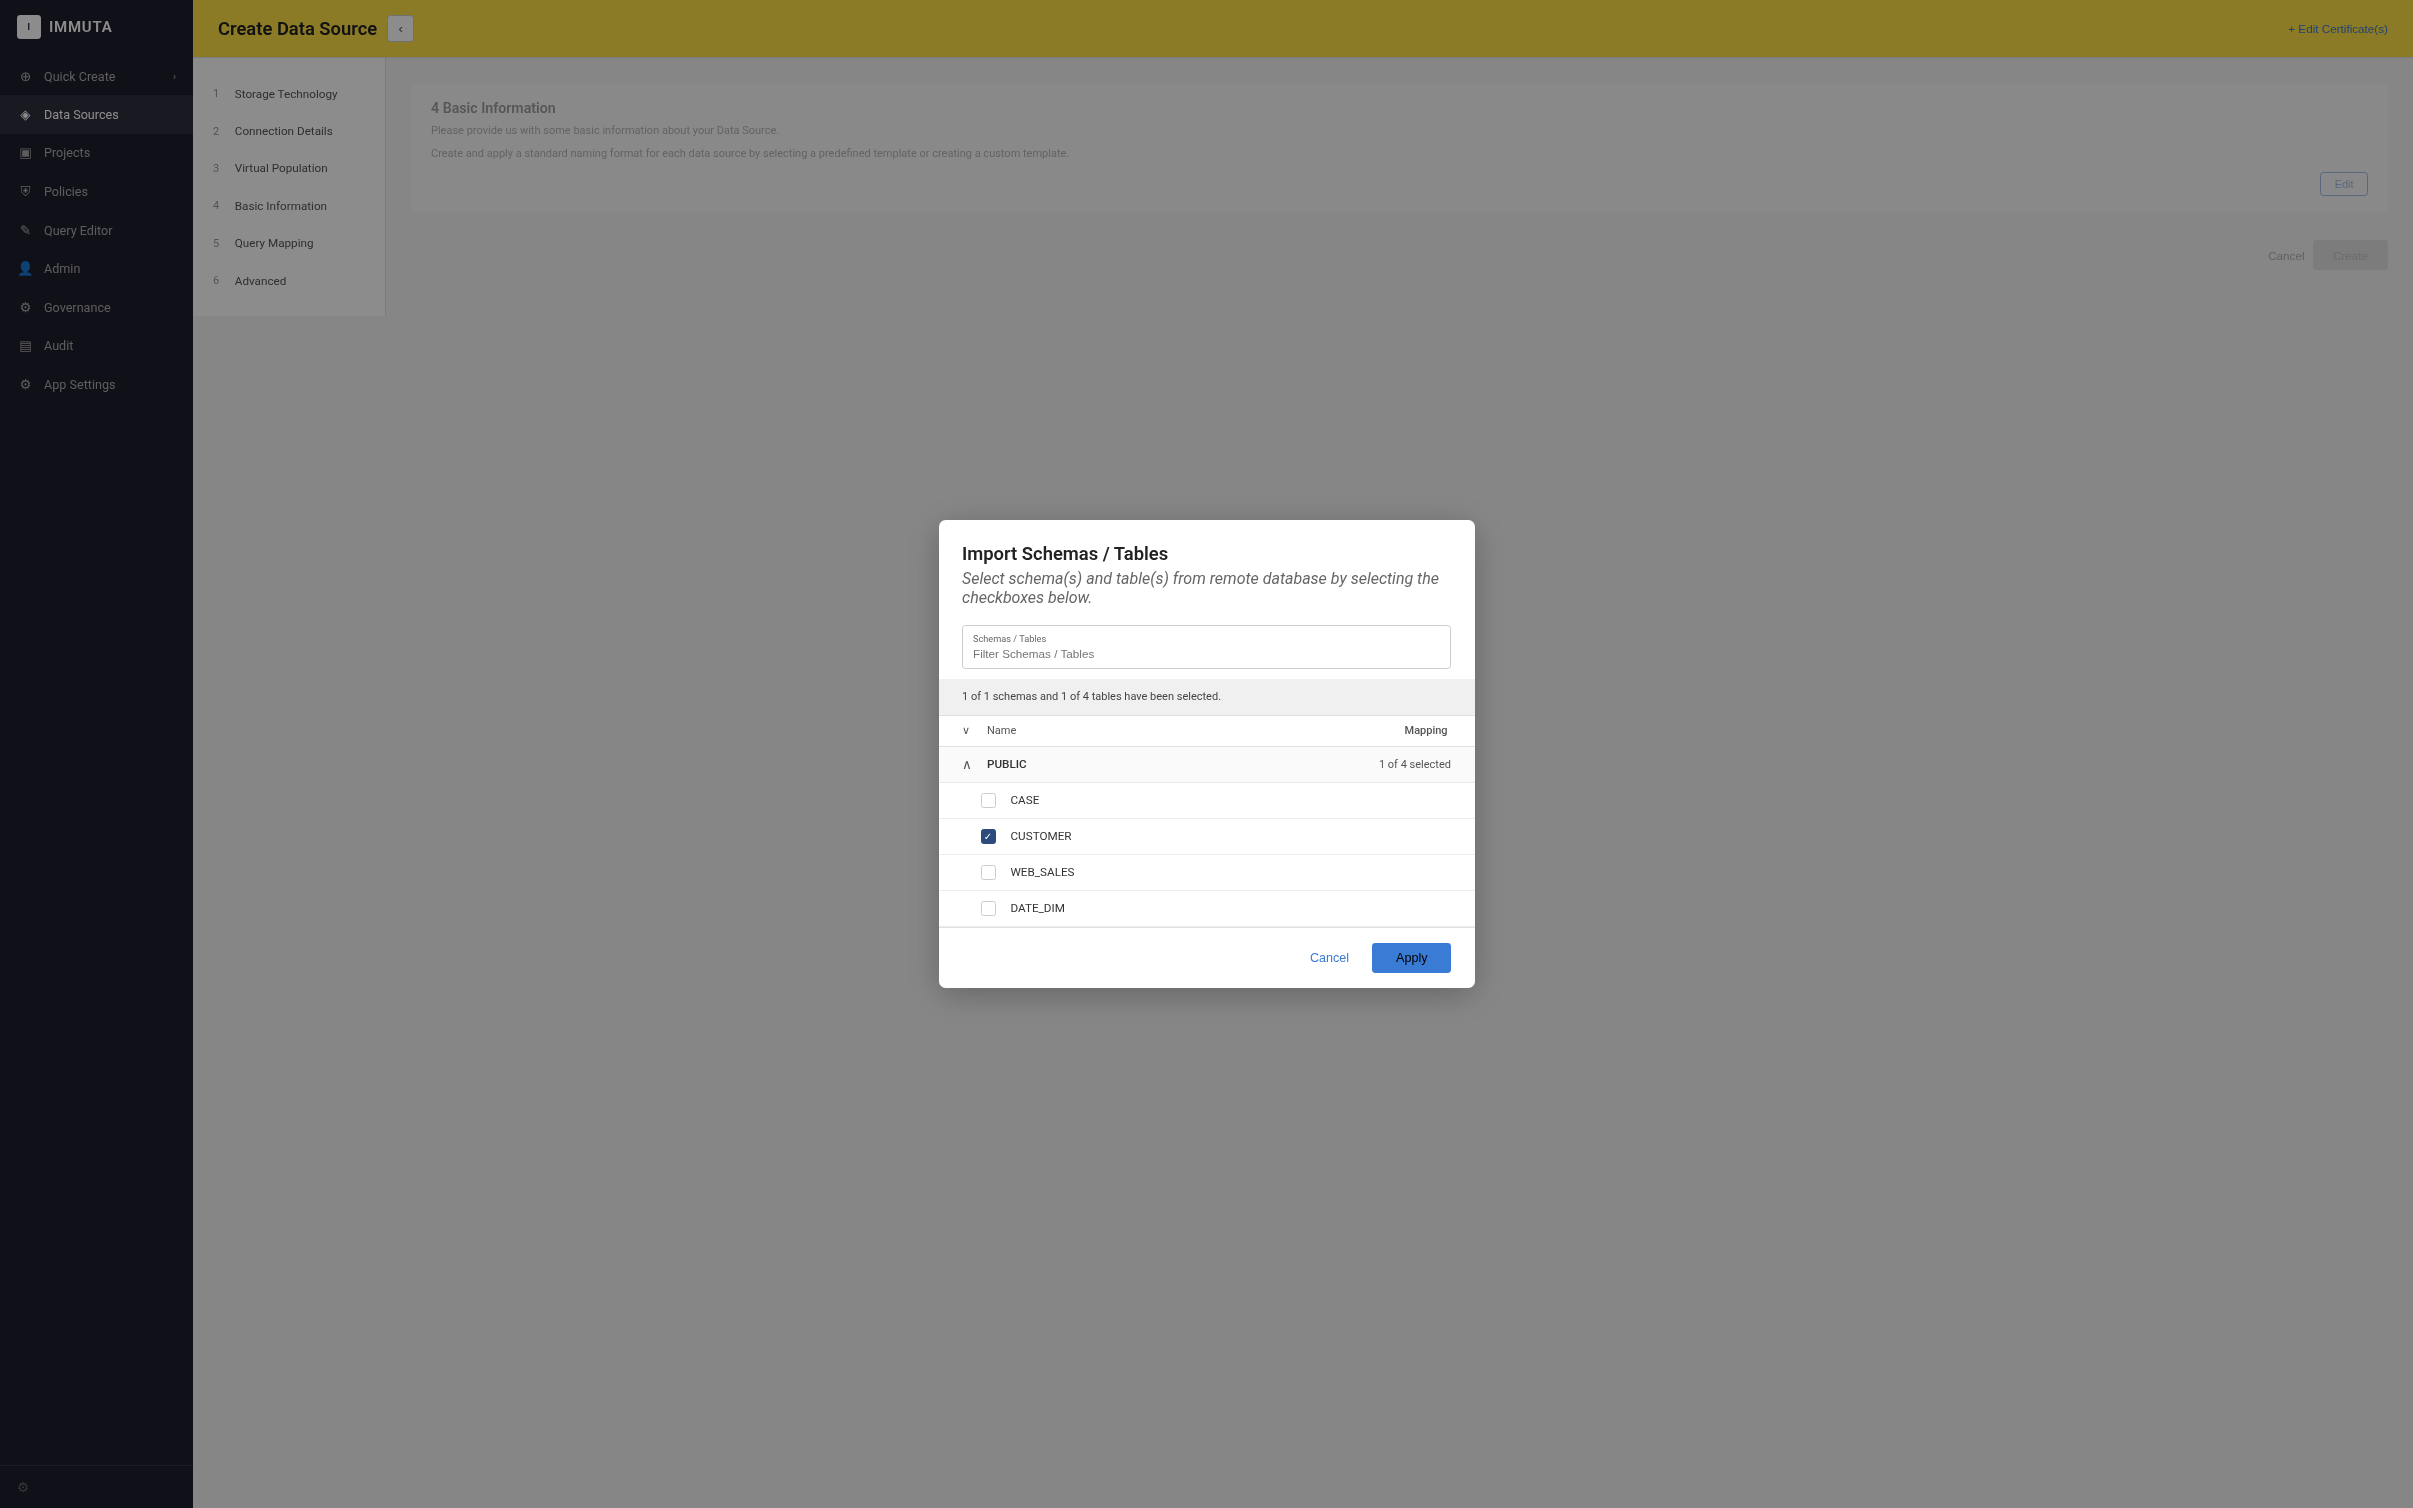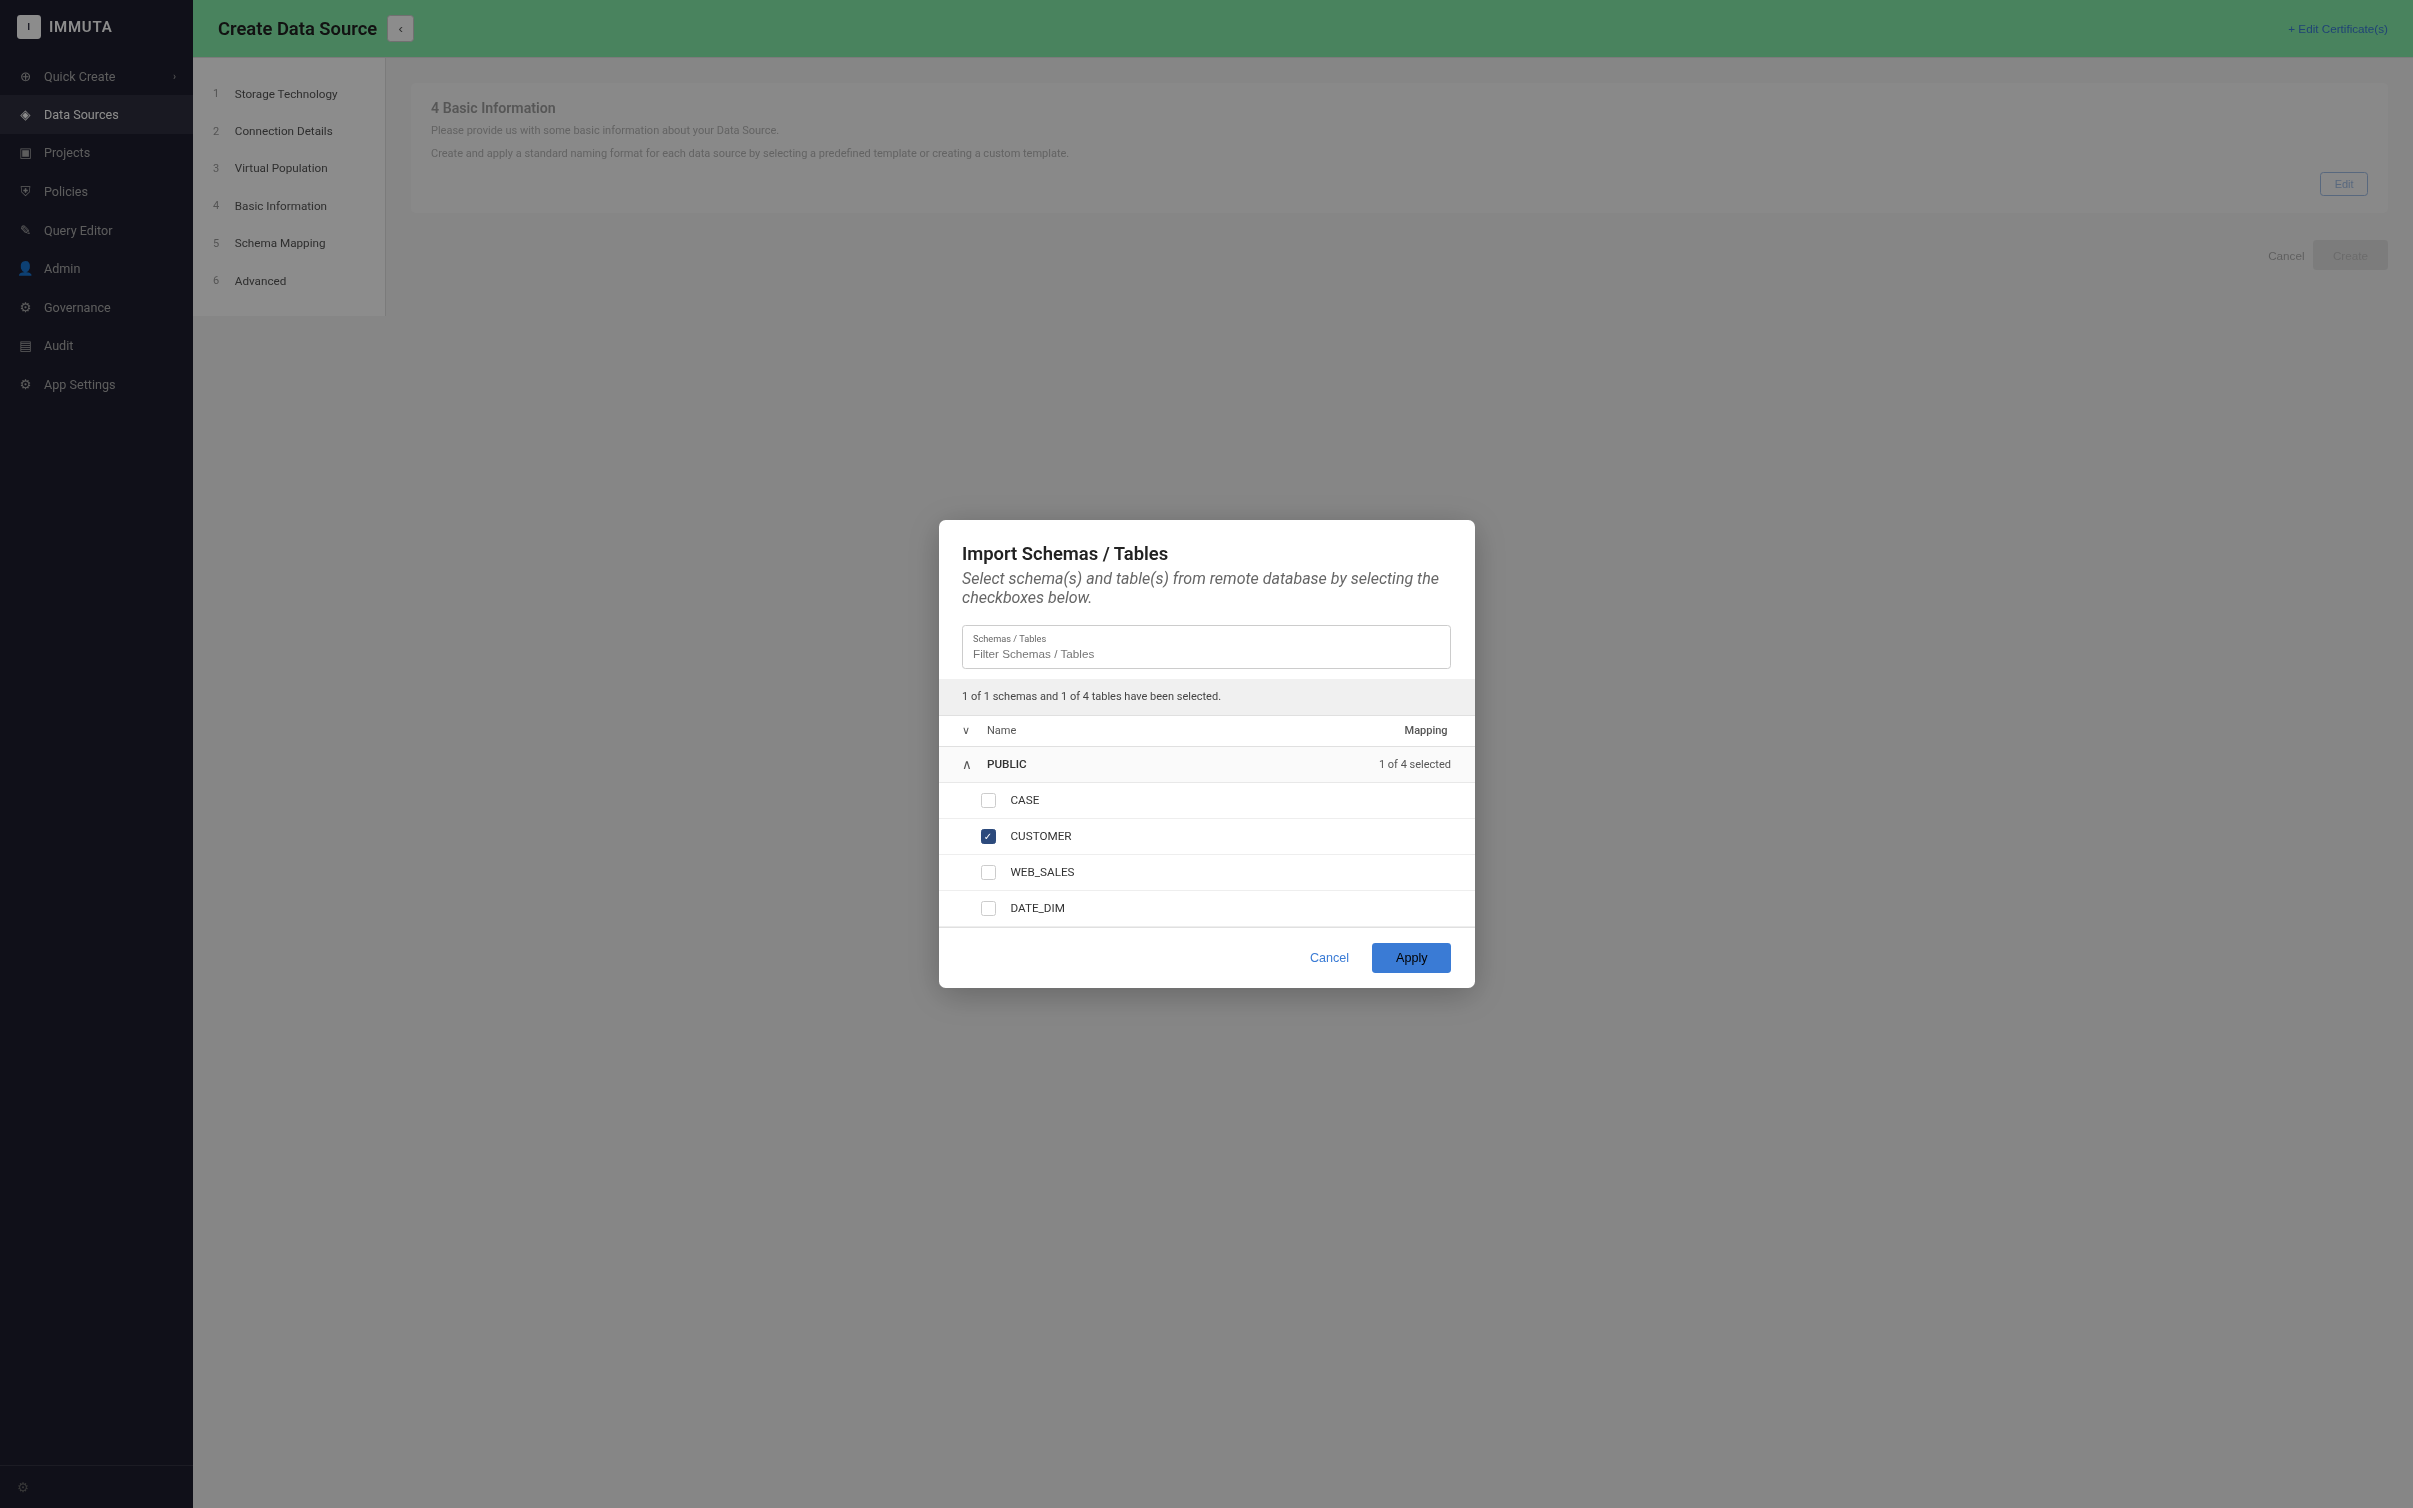--- a/index.html
+++ b/index.html
@@ -40,21 +40,21 @@
     }
     .nav-item.active { background: rgba(255,255,255,0.08); color: #fff; }
     .nav-item .nav-icon { width: 17px; text-align: center; font-size: 13.4px; }
     .nav-item .nav-arrow { margin-left: auto; font-size: 10px; }
     .sidebar-bottom { padding: 13.4px 17px; border-top: 0.8px solid rgba(255,255,255,0.1); }
     .sidebar-bottom-icon { color: #666; cursor: pointer; }
 
     
     .main { flex: 1; background: #f5f5f5; overflow-y: auto; position: relative; }
     .main-header {
-      background: #86efac;
+      background: #fde047;
       padding: 15px 25px;
       display: flex; align-items: center; justify-content: space-between;
       border-bottom: 0.8px solid #e0e0e0;
     }
     .main-title { font-size: 18.4px; font-weight: 600; color: #222; display: flex; align-items: center; gap: 10px; }
     .back-btn {
       width: 27px; height: 27px;
       border: 0.8px solid #ccc;
       border-radius: 3.4px;
       background: white;
@@ -272,21 +272,21 @@
       <div class="step-item">
         <span class="step-num">3</span>
         <span class="step-label">Virtual Population</span>
       </div>
       <div class="step-item">
         <span class="step-num">4</span>
         <span class="step-label">Basic Information</span>
       </div>
       <div class="step-item">
         <span class="step-num">5</span>
-        <span class="step-label">Schema Mapping</span>
+        <span class="step-label">Query Mapping</span>
       </div>
       <div class="step-item">
         <span class="step-num">6</span>
         <span class="step-label">Advanced</span>
       </div>
     </div>
 
     <div class="content-right bg-content">
       <div class="section-block">
         <div class="section-title">4  Basic Information</div>

